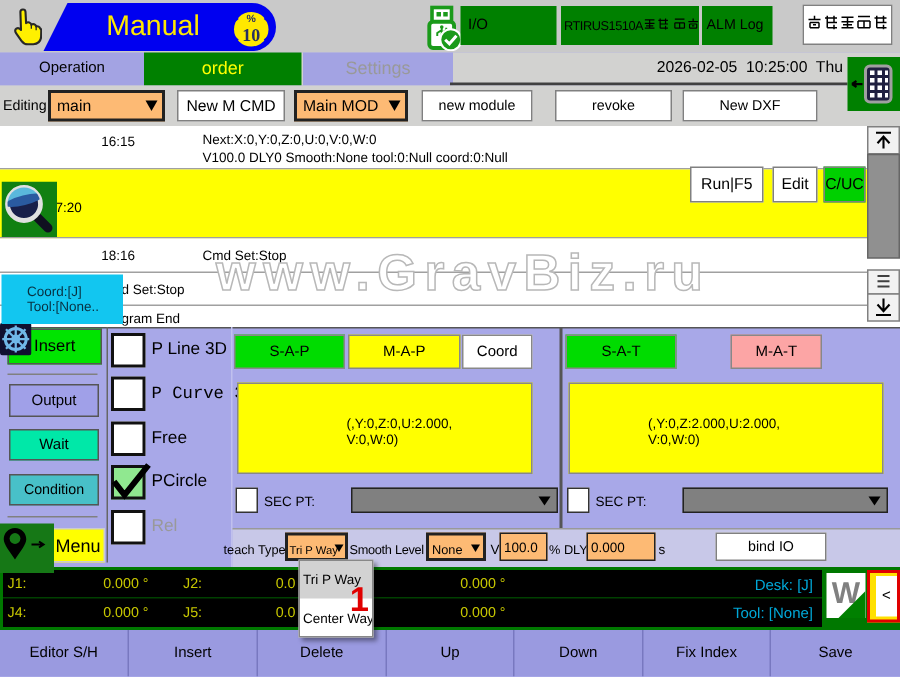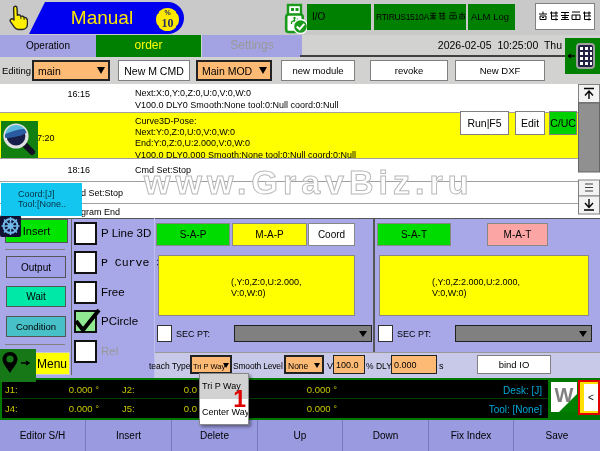--- a/index.html
+++ b/index.html
@@ -215,21 +215,20 @@
 <div class="wbtn" style="left:455px;top:3px;width:90px;height:21px;line-height:20px;font-size:9.5px;">New DXF</div>
 </div>
 
 <div class="abs" id="list"></div>
 <div class="lrow" style="top:84px;height:29px;">
   <span class="ts">16:15</span>
   <div class="lc" style="top:4px;">Next:X:0,Y:0,Z:0,U:0,V:0,W:0<br>V100.0 DLY0 Smooth:None tool:0:Null coord:0:Null</div>
 </div>
 <div class="lrow" id="row2" style="top:113px;height:46px;">
   <span class="ts" style="top:20px;left:37px;width:auto;text-align:left;">7:20</span>
-  <div class="lc" style="top:3px;line-height:11.2px;">Curve3D-Pose:<br>Next:Y:0,Z:0,U:0,V:0,W:0<br>End:Y:0,Z:0,U:2.000,V:0,W:0<br>V100.0 DLY0.000 Smooth:None tool:0:Null coord:0:Null</div>
 </div>
 <div class="lrow" style="top:159px;height:23px;">
   <span class="ts" style="top:6px;">18:16</span>
   <div class="lc" style="top:6px;">Cmd Set:Stop</div>
 </div>
 <div class="lrow" style="top:182px;height:22px;">
   <div class="lc" style="left:67px;top:6px;">Cmd Set:Stop</div>
 </div>
 <div class="lrow" style="top:204px;height:13px;border-bottom:none;">
   <div class="lc" style="left:67px;top:3px;">Program End</div>

